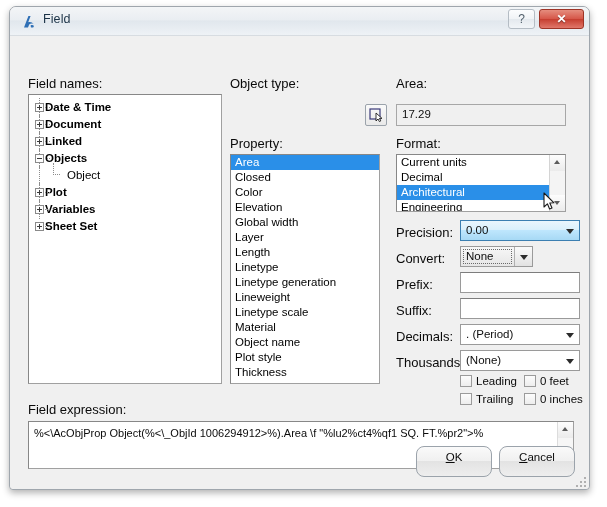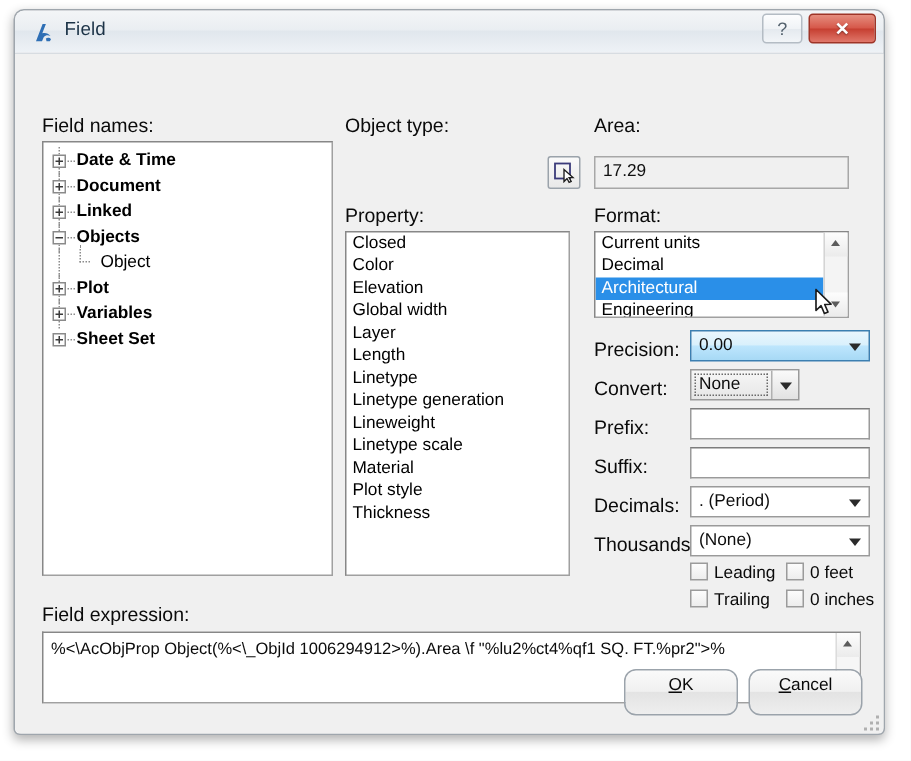--- a/index.html
+++ b/index.html
@@ -105,21 +105,21 @@
   }
 
   
   #tree { left: 18px; top: 58px; width: 194px; height: 290px; overflow: hidden; }
   .tnode {
     position: relative;
     height: 17px;
     font-size: 11.5px;
     color: #000;
     white-space: nowrap;
-    padding-left: 22px;
+    padding-left: 16px;
     line-height: 17px;
   }
   .tnode.parent { font-weight: bold; }
   .tnode .box {
     position: absolute; left: 6px; top: 4px;
     width: 9px; height: 9px;
     border: 1px solid #8a8a8a;
     background: #fdfdfd;
   }
   .tnode .box::before {
@@ -344,31 +344,33 @@
     <div id="pick-btn">
       <svg viewBox="0 0 20 20" width="20" height="20">
         <rect x="4" y="4" width="10" height="10" fill="none" stroke="#3b3b7a" stroke-width="1.2"></rect>
         <path d="M10 8 L10 16 L12 14 L13.4 16.6 L14.8 15.9 L13.4 13.4 L16 13.4 Z" fill="#ffffff" stroke="#1d1d1d" stroke-width="0.9"></path>
       </svg>
     </div>
 
     <div class="lbl" style="left:220px; top:100px;">Property:</div>
 
     <div class="sunken" id="prop-list">
+      <div class="li sel">Area</div>
       <div class="li">Closed</div>
       <div class="li">Color</div>
       <div class="li">Elevation</div>
       <div class="li">Global width</div>
       <div class="li">Layer</div>
       <div class="li">Length</div>
       <div class="li">Linetype</div>
       <div class="li">Linetype generation</div>
       <div class="li">Lineweight</div>
       <div class="li">Linetype scale</div>
       <div class="li">Material</div>
+      <div class="li">Object name</div>
       <div class="li">Plot style</div>
       <div class="li">Thickness</div>
     </div>
 
     <div class="lbl" style="left:386px; top:40px;">Area:</div>
     <div class="readonly-field" style="left:386px; top:68px; width:170px; height:22px;">17.29</div>
 
     <div class="lbl" style="left:386px; top:100px;">Format:</div>
 
     <div class="sunken" id="fmt-list">

